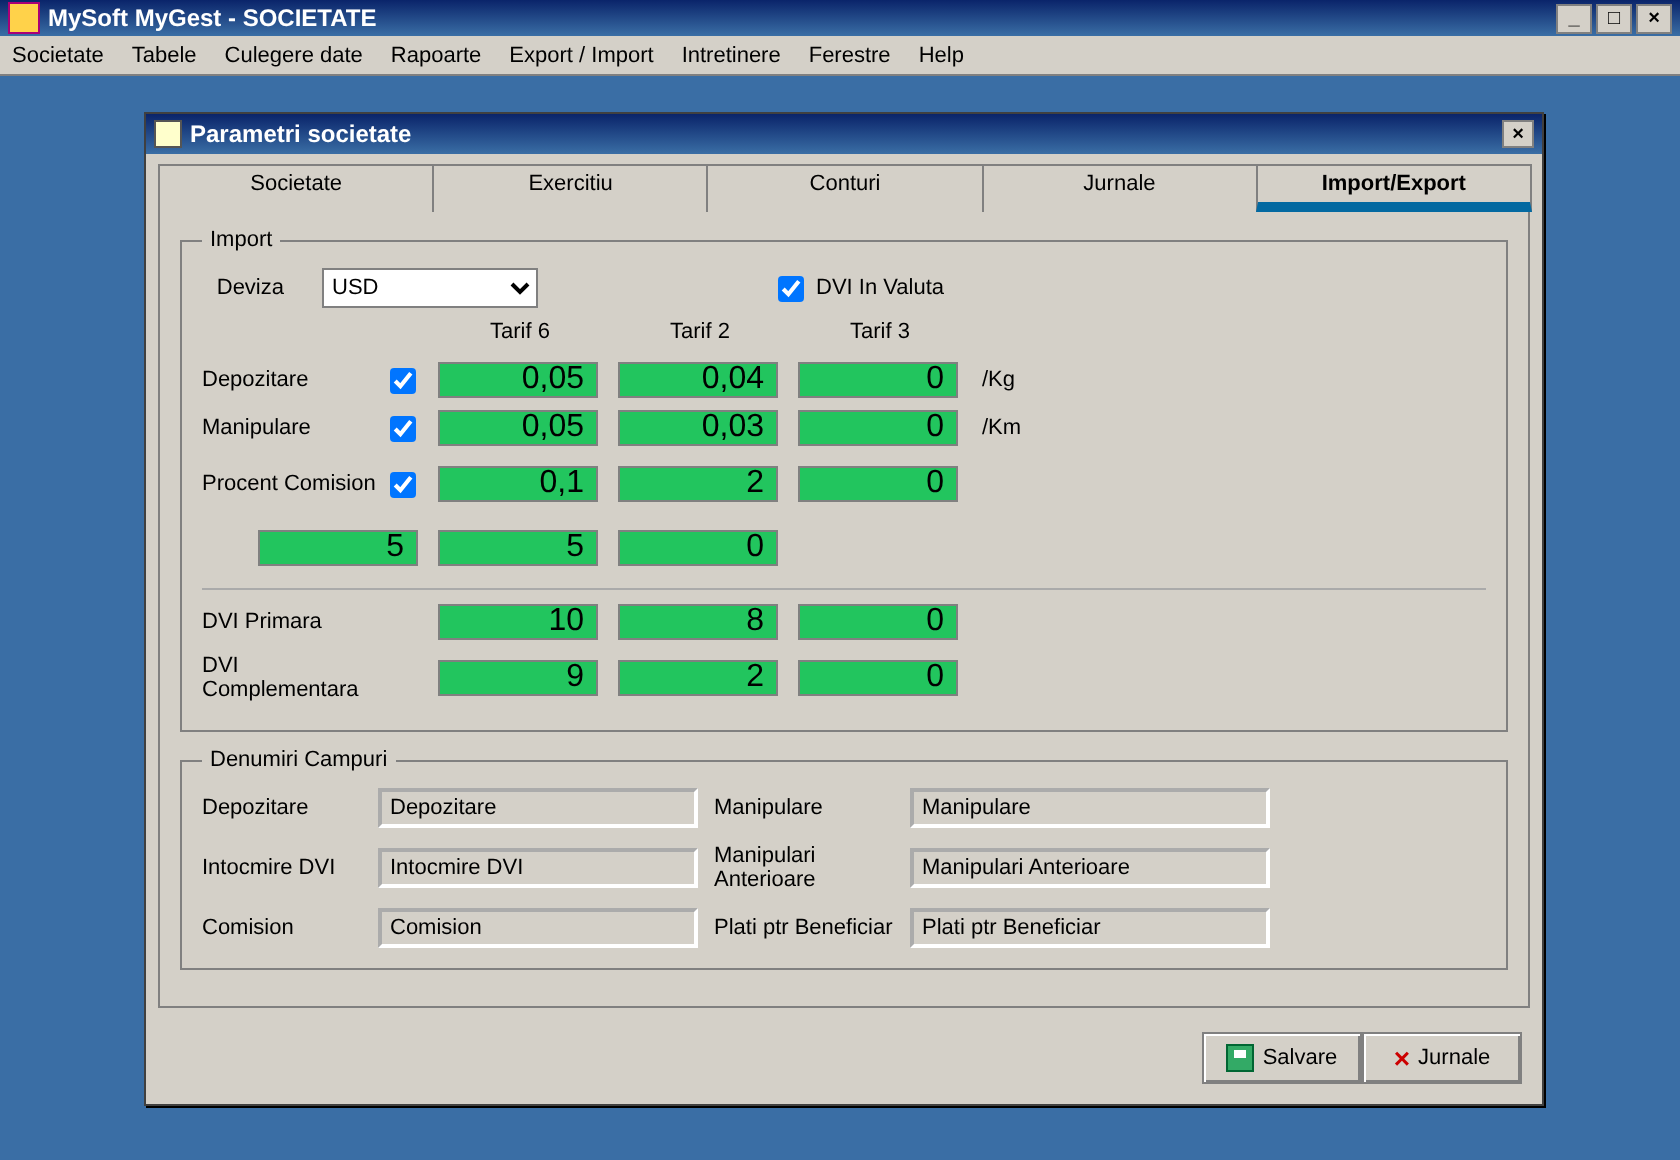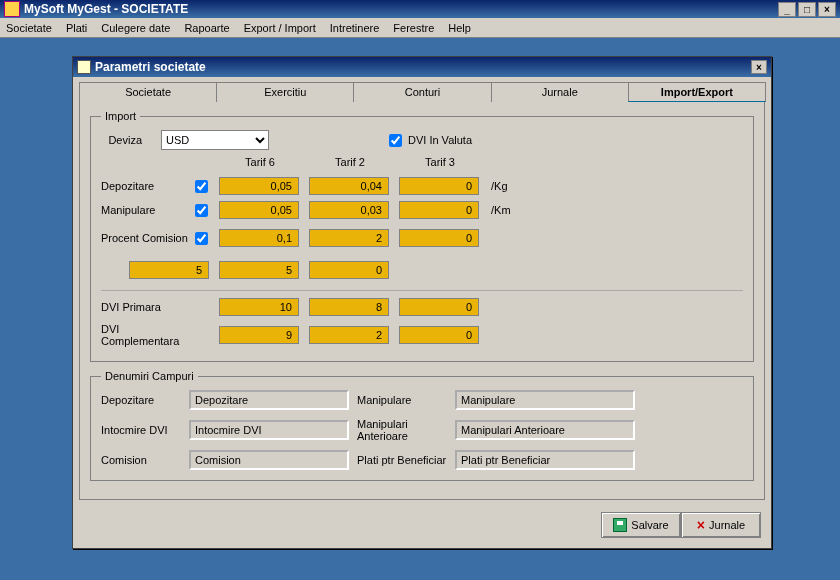--- a/index.html
+++ b/index.html
@@ -70,21 +70,21 @@
   .tab {
     flex:1; text-align:center;
     border:1px solid #808080; border-bottom:none;
     background:#d4d0c8; padding:3px 0;
     margin-right:-1px;
     position:relative; top:1px;
     cursor:default;
   }
   .tab.active {
     background:#d4d0c8; font-weight:bold;
-    border-bottom:1px solid #0369a1;
+    border-bottom:5px solid #0369a1;
     z-index:2;
   }
   .tab-panel {
     margin:0 6px 6px 6px;
     border:1px solid #808080;
     padding:8px 10px 10px 10px;
     background:#d4d0c8;
   }
   fieldset {
     border:1px solid #808080;
@@ -102,21 +102,21 @@
   .dvi-wrap { display:flex; align-items:center; margin-left:120px; }
   .tariff-table { margin-top:4px; }
   .tariff-table .hrow { display:flex; height:18px; }
   .tariff-table .cell-label { width:90px; }
   .tariff-table .cell-chk { width:24px; display:flex; justify-content:flex-start; align-items:center;}
   .tariff-table .cell-h { width:90px; text-align:center; }
   .tariff-table .cell-in { width:90px; padding:0 4px; }
   .tariff-table .cell-unit { width:40px; padding-left:6px; }
   .tariff-table input[type=text] {
     width:80px; height:18px; text-align:right; padding-right:6px;
-    border:1px solid #808080; background:#eab308; font-family:inherit; font-size:11px;
+    border:1px solid #808080; background:#22c55e; font-family:inherit; font-size:16px;
   }
   .tariff-table .trow { display:flex; align-items:center; height:24px; }
   .tariff-table .sep { border-top:1px solid #aaa; margin:4px 0; }
   .dc-grid { display:grid; grid-template-columns: 80px 160px 90px 180px; row-gap:8px; column-gap:8px; align-items:center; }
   .dc-grid input {
     height:20px; border:2px inset #fff; background:#d4d0c8; padding-left:4px;
     font-family:inherit; font-size:11px; width:100%;
   }
   .button-row {
     display:flex; justify-content:flex-end; padding:6px 10px 10px 0;
@@ -139,21 +139,21 @@
   <span class="icon"></span>
   <span>MySoft MyGest  - SOCIETATE</span>
   <span class="spacer"></span>
   <span class="win-btn">_</span>
   <span class="win-btn">□</span>
   <span class="win-btn">×</span>
 </div>
 
 <div class="menubar">
   <span>Societate</span>
-  <span>Plati</span>
+  <span>Tabele</span>
   <span>Culegere date</span>
   <span>Rapoarte</span>
   <span>Export / Import</span>
   <span>Intretinere</span>
   <span>Ferestre</span>
   <span>Help</span>
 </div>
 
 <div class="mdi-area">
   <div class="child-window">

